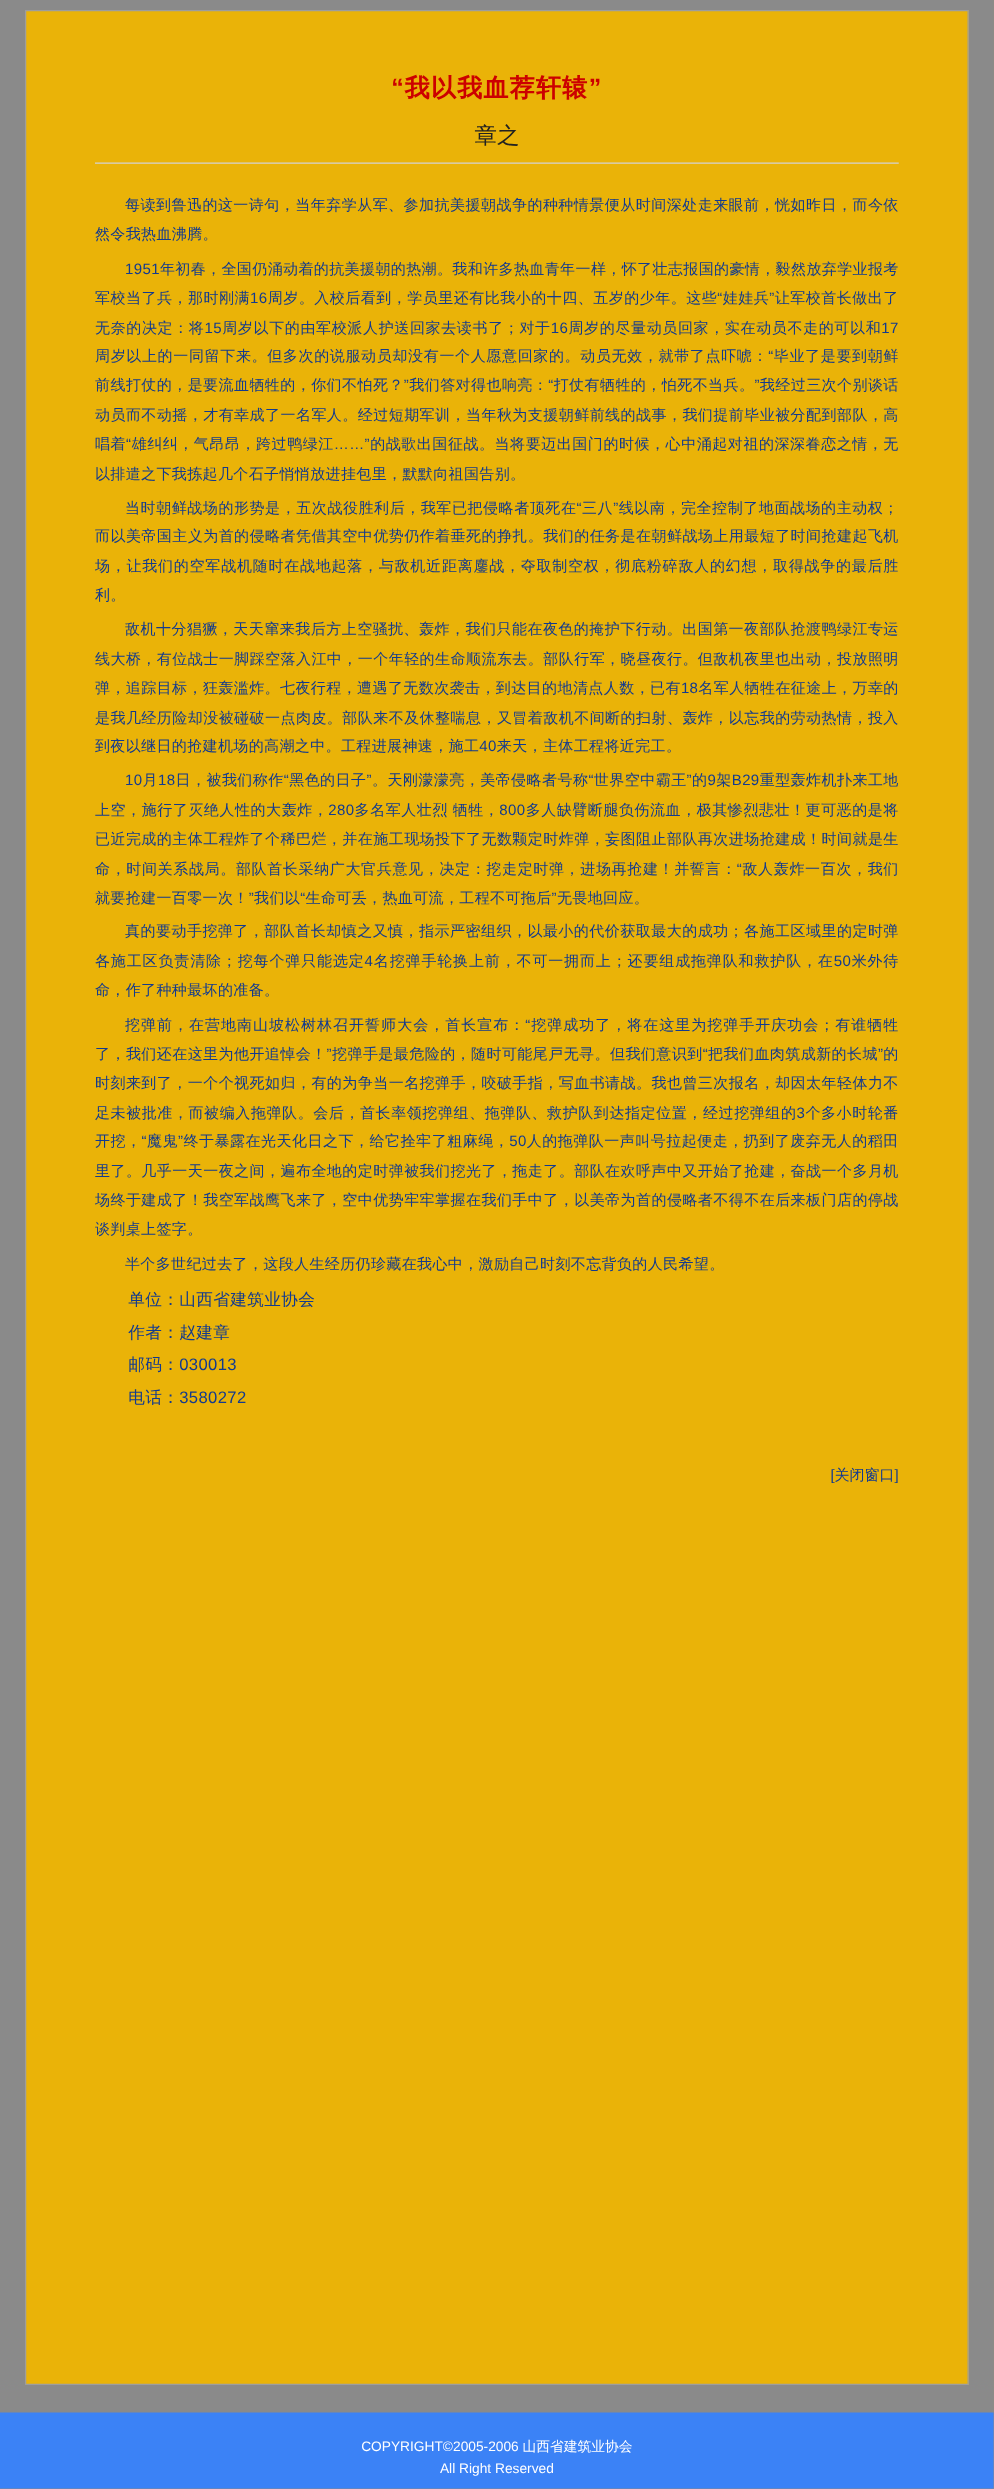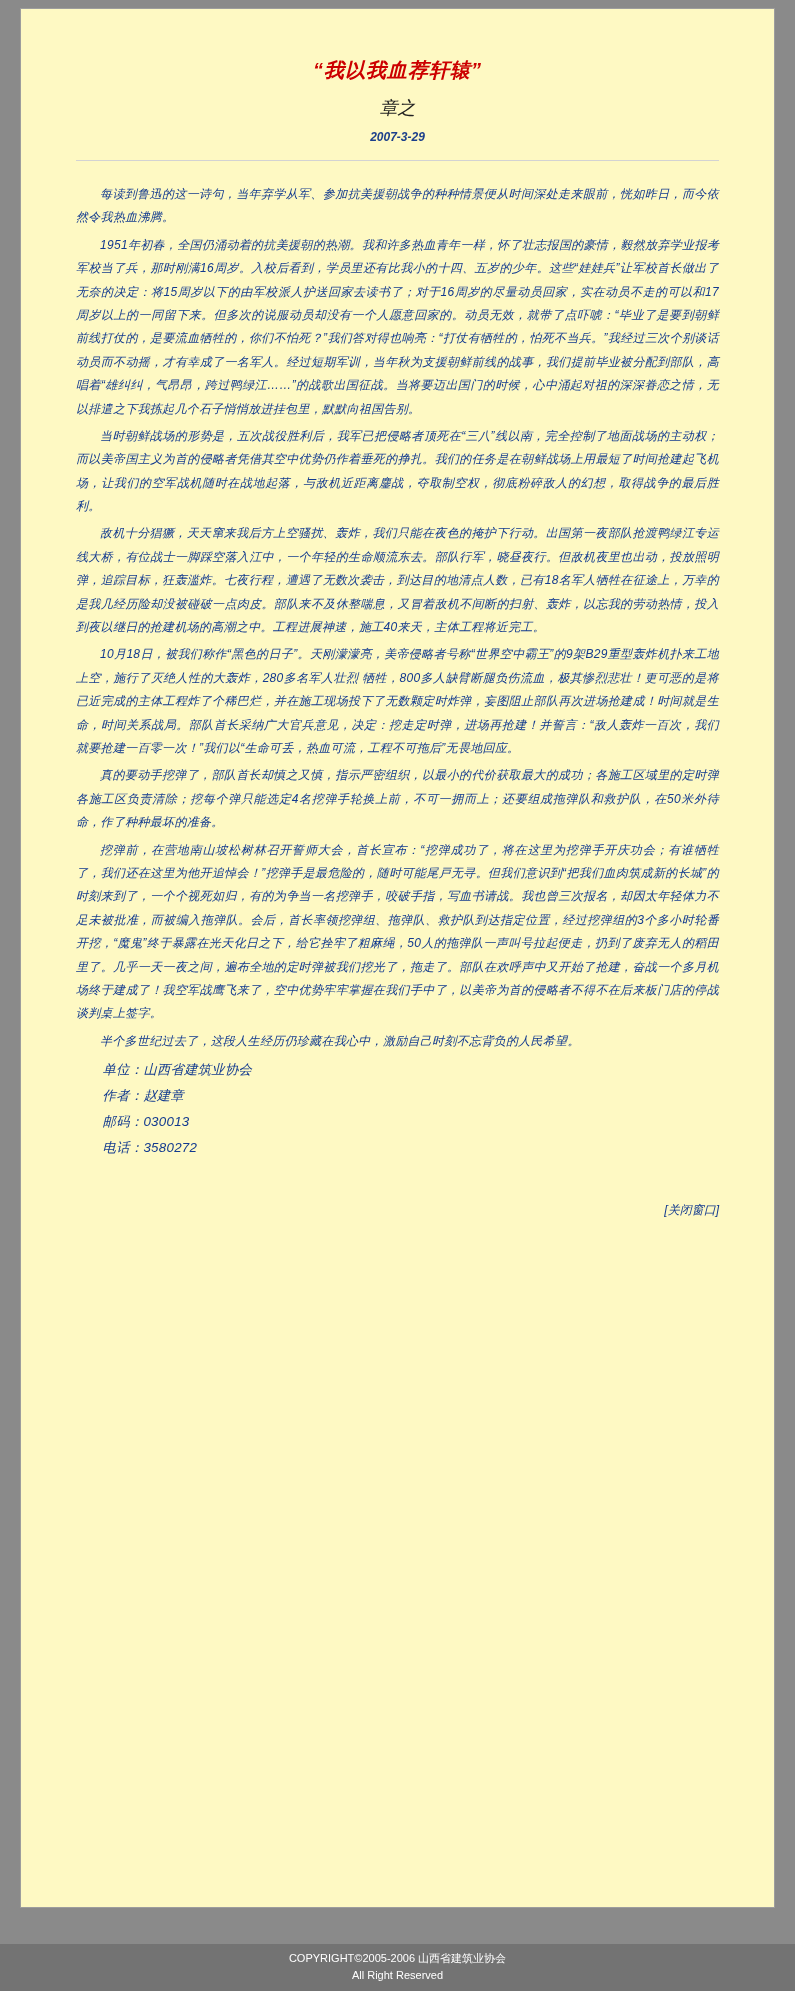--- a/index.html
+++ b/index.html
@@ -11,27 +11,26 @@
   .page {
     width: 795px;
     min-height: 1991px;
     margin: 0 auto;
     background: #8a8a8a;
     box-sizing: border-box;
     padding: 8px 20px 0 20px;
     position: relative;
   }
   .sheet {
-    background: #fef9c3;
+    background: #eab308;
     border: 1px solid #9d9d9d;
     box-sizing: border-box;
     padding: 30px 55px 10px 55px;
     min-height: 1900px;
     position: relative;
-    font-style: italic;
   }
   .doc-title {
     text-align: center;
     color: #cc0000;
     font-size: 20px;
     font-weight: bold;
     letter-spacing: 1px;
     margin: 18px 0 12px 0;
   }
   .doc-author {
@@ -75,43 +74,42 @@
     color: #123a8f;
     margin-top: 41px;
     margin-bottom: 6px;
   }
   .close-link a {
     color: #123a8f;
     text-decoration: none;
     cursor: pointer;
   }
   .footer {
-    background: #737373;
+    background: #3b82f6;
     color: #ffffff;
     text-align: center;
     font-size: 11px;
     line-height: 1.5;
-    padding: 6px 0 8px 0;
+    padding: 20px 0 8px 0;
     margin: 0 -20px;
     position: absolute;
     left: 20px;
     right: 20px;
     bottom: 0;
   }
   .footer div { font-size: 11px; }
 </style>
 </head>
 <body>
 
 <div class="page">
   <div class="sheet">
 
     <div class="doc-title">“我以我血荐轩辕”</div>
     <div class="doc-author">章之</div>
-    <div class="doc-date">2007-3-29</div>
 
     <hr class="divider">
 
     <div class="body-text">
       <p>每读到鲁迅的这一诗句，当年弃学从军、参加抗美援朝战争的种种情景便从时间深处走来眼前，恍如昨日，而今依然令我热血沸腾。</p>
       <p>1951年初春，全国仍涌动着的抗美援朝的热潮。我和许多热血青年一样，怀了壮志报国的豪情，毅然放弃学业报考军校当了兵，那时刚满16周岁。入校后看到，学员里还有比我小的十四、五岁的少年。这些“娃娃兵”让军校首长做出了无奈的决定：将15周岁以下的由军校派人护送回家去读书了；对于16周岁的尽量动员回家，实在动员不走的可以和17周岁以上的一同留下来。但多次的说服动员却没有一个人愿意回家的。动员无效，就带了点吓唬：“毕业了是要到朝鲜前线打仗的，是要流血牺牲的，你们不怕死？”我们答对得也响亮：“打仗有牺牲的，怕死不当兵。”我经过三次个别谈话动员而不动摇，才有幸成了一名军人。经过短期军训，当年秋为支援朝鲜前线的战事，我们提前毕业被分配到部队，高唱着“雄纠纠，气昂昂，跨过鸭绿江……”的战歌出国征战。当将要迈出国门的时候，心中涌起对祖的深深眷恋之情，无以排遣之下我拣起几个石子悄悄放进挂包里，默默向祖国告别。</p>
       <p>当时朝鲜战场的形势是，五次战役胜利后，我军已把侵略者顶死在“三八”线以南，完全控制了地面战场的主动权；而以美帝国主义为首的侵略者凭借其空中优势仍作着垂死的挣扎。我们的任务是在朝鲜战场上用最短了时间抢建起飞机场，让我们的空军战机随时在战地起落，与敌机近距离鏖战，夺取制空权，彻底粉碎敌人的幻想，取得战争的最后胜利。</p>
       <p>敌机十分猖獗，天天窜来我后方上空骚扰、轰炸，我们只能在夜色的掩护下行动。出国第一夜部队抢渡鸭绿江专运线大桥，有位战士一脚踩空落入江中，一个年轻的生命顺流东去。部队行军，晓昼夜行。但敌机夜里也出动，投放照明弹，追踪目标，狂轰滥炸。七夜行程，遭遇了无数次袭击，到达目的地清点人数，已有18名军人牺牲在征途上，万幸的是我几经历险却没被碰破一点肉皮。部队来不及休整喘息，又冒着敌机不间断的扫射、轰炸，以忘我的劳动热情，投入到夜以继日的抢建机场的高潮之中。工程进展神速，施工40来天，主体工程将近完工。</p>
       <p>10月18日，被我们称作“黑色的日子”。天刚濛濛亮，美帝侵略者号称“世界空中霸王”的9架B29重型轰炸机扑来工地上空，施行了灭绝人性的大轰炸，280多名军人壮烈 牺牲，800多人缺臂断腿负伤流血，极其惨烈悲壮！更可恶的是将已近完成的主体工程炸了个稀巴烂，并在施工现场投下了无数颗定时炸弹，妄图阻止部队再次进场抢建成！时间就是生命，时间关系战局。部队首长采纳广大官兵意见，决定：挖走定时弹，进场再抢建！并誓言：“敌人轰炸一百次，我们就要抢建一百零一次！”我们以“生命可丢，热血可流，工程不可拖后”无畏地回应。</p>
       <p>真的要动手挖弹了，部队首长却慎之又慎，指示严密组织，以最小的代价获取最大的成功；各施工区域里的定时弹各施工区负责清除；挖每个弹只能选定4名挖弹手轮换上前，不可一拥而上；还要组成拖弹队和救护队，在50米外待命，作了种种最坏的准备。</p>

